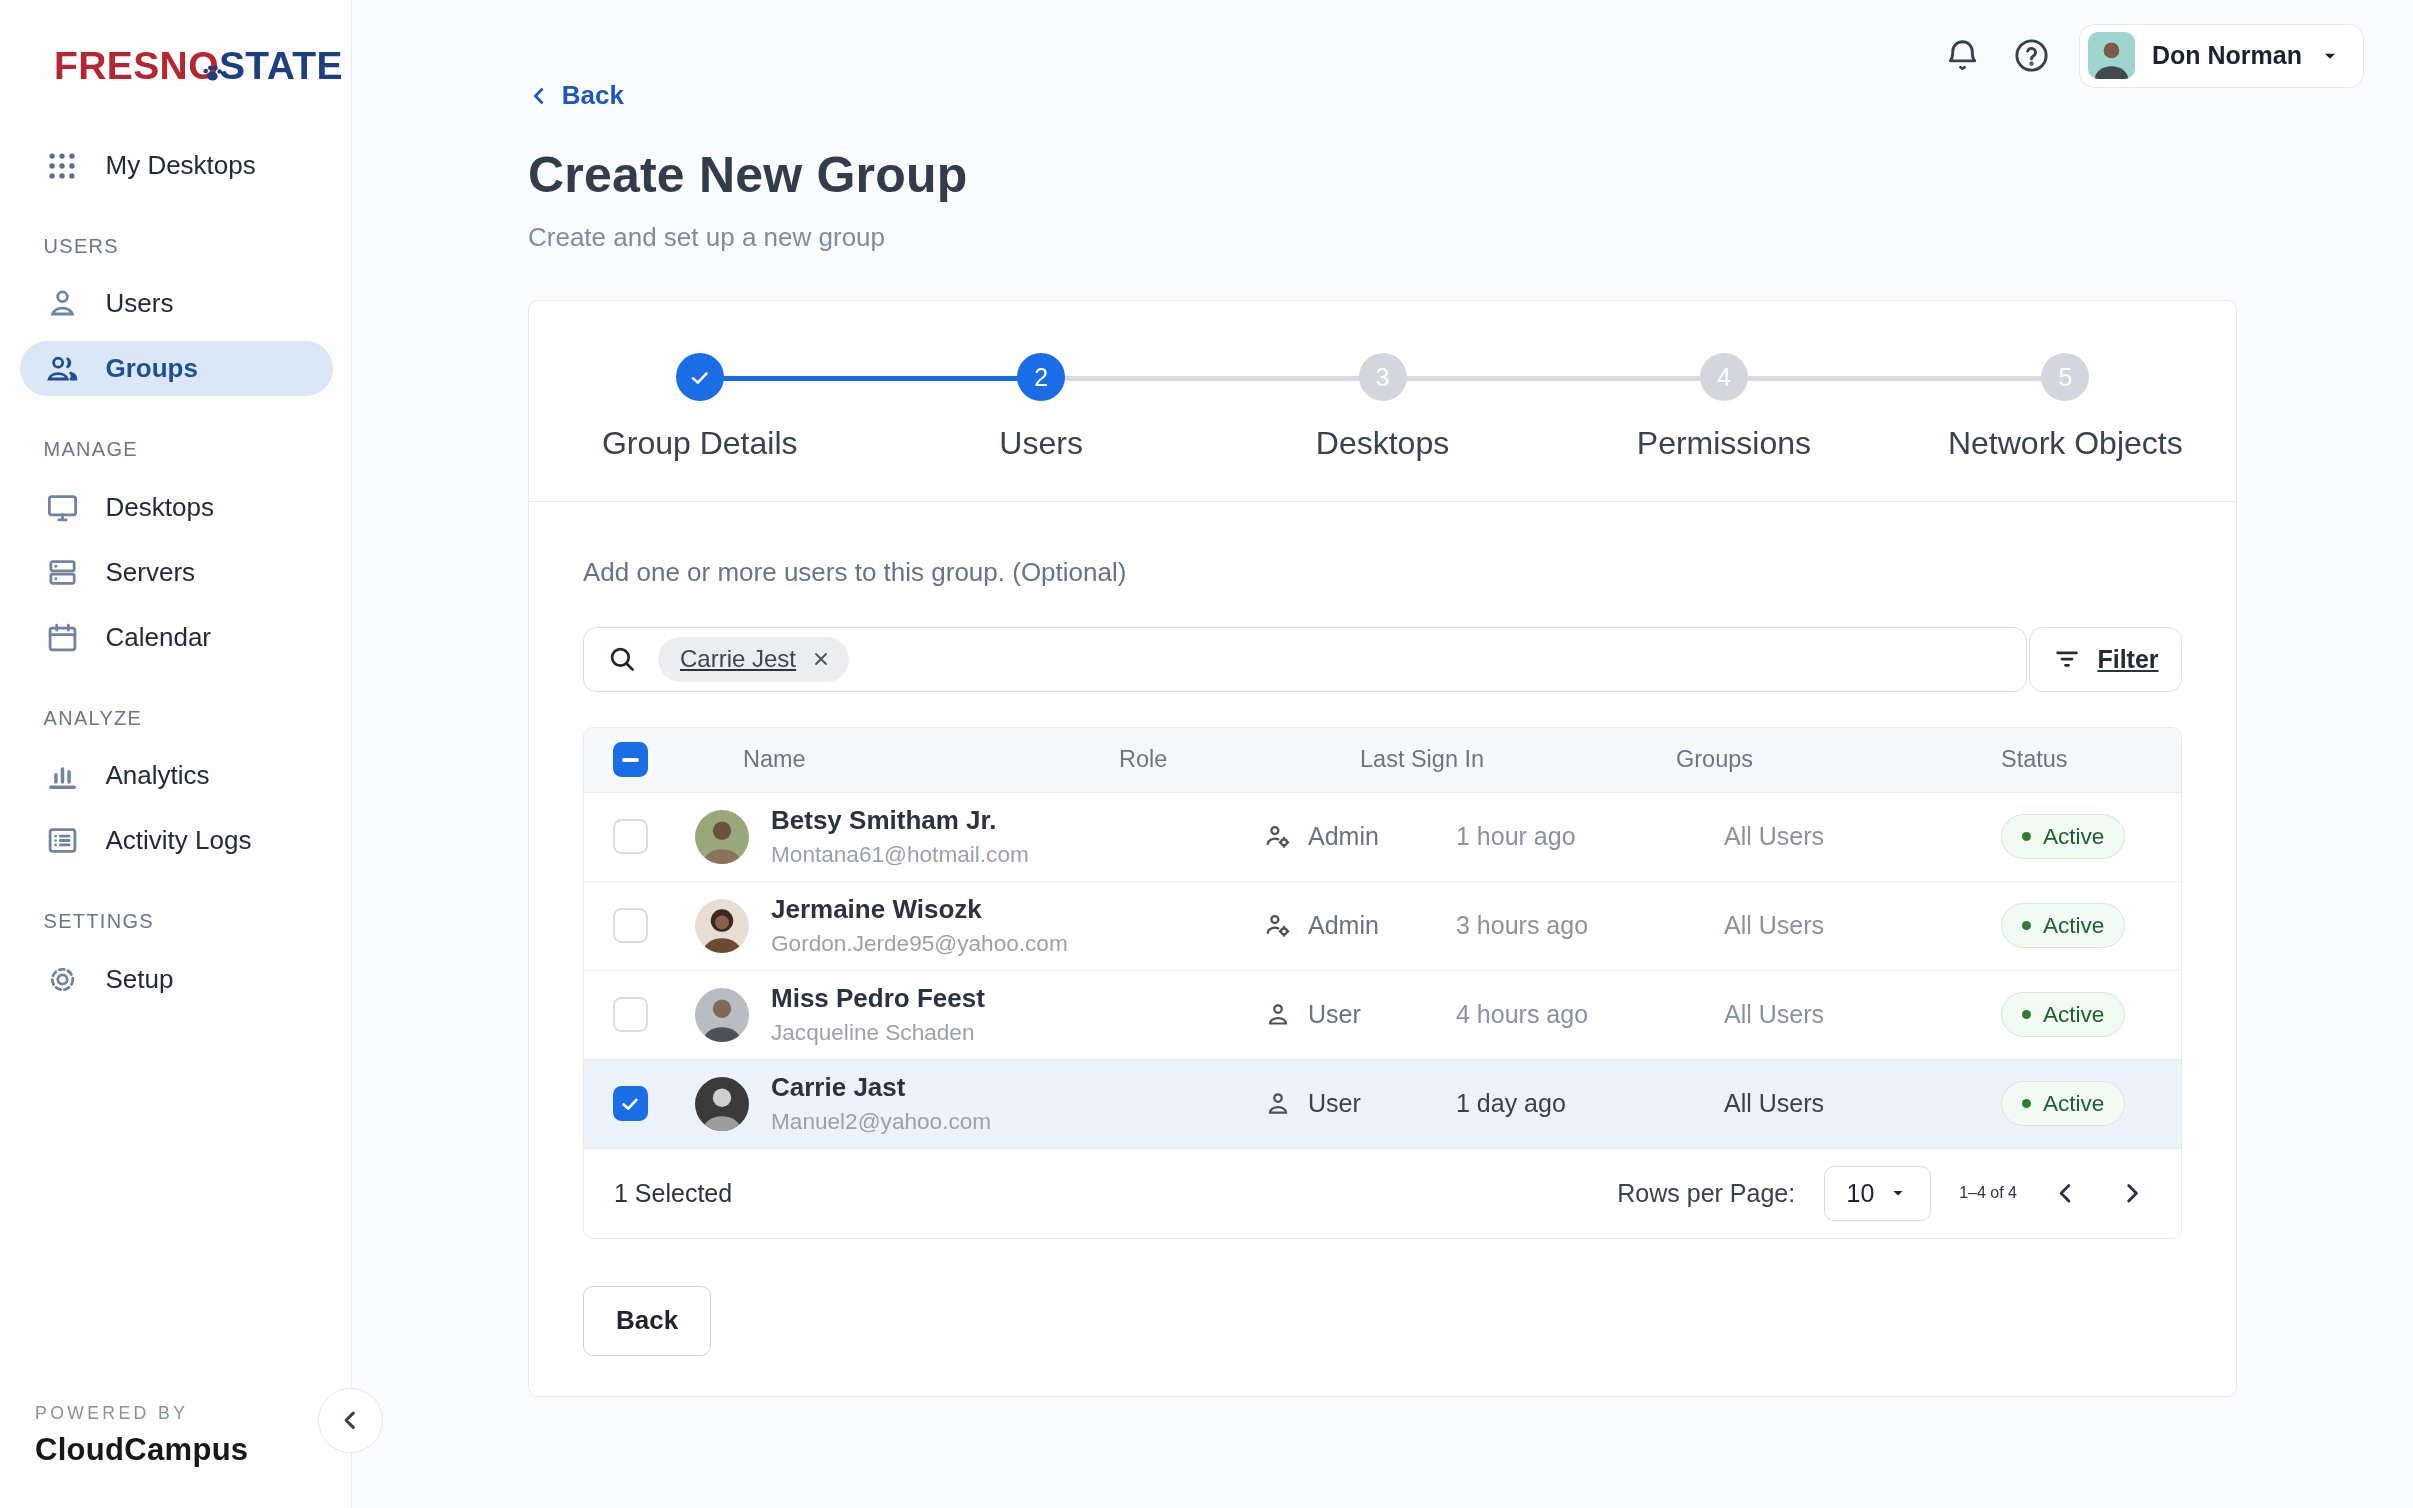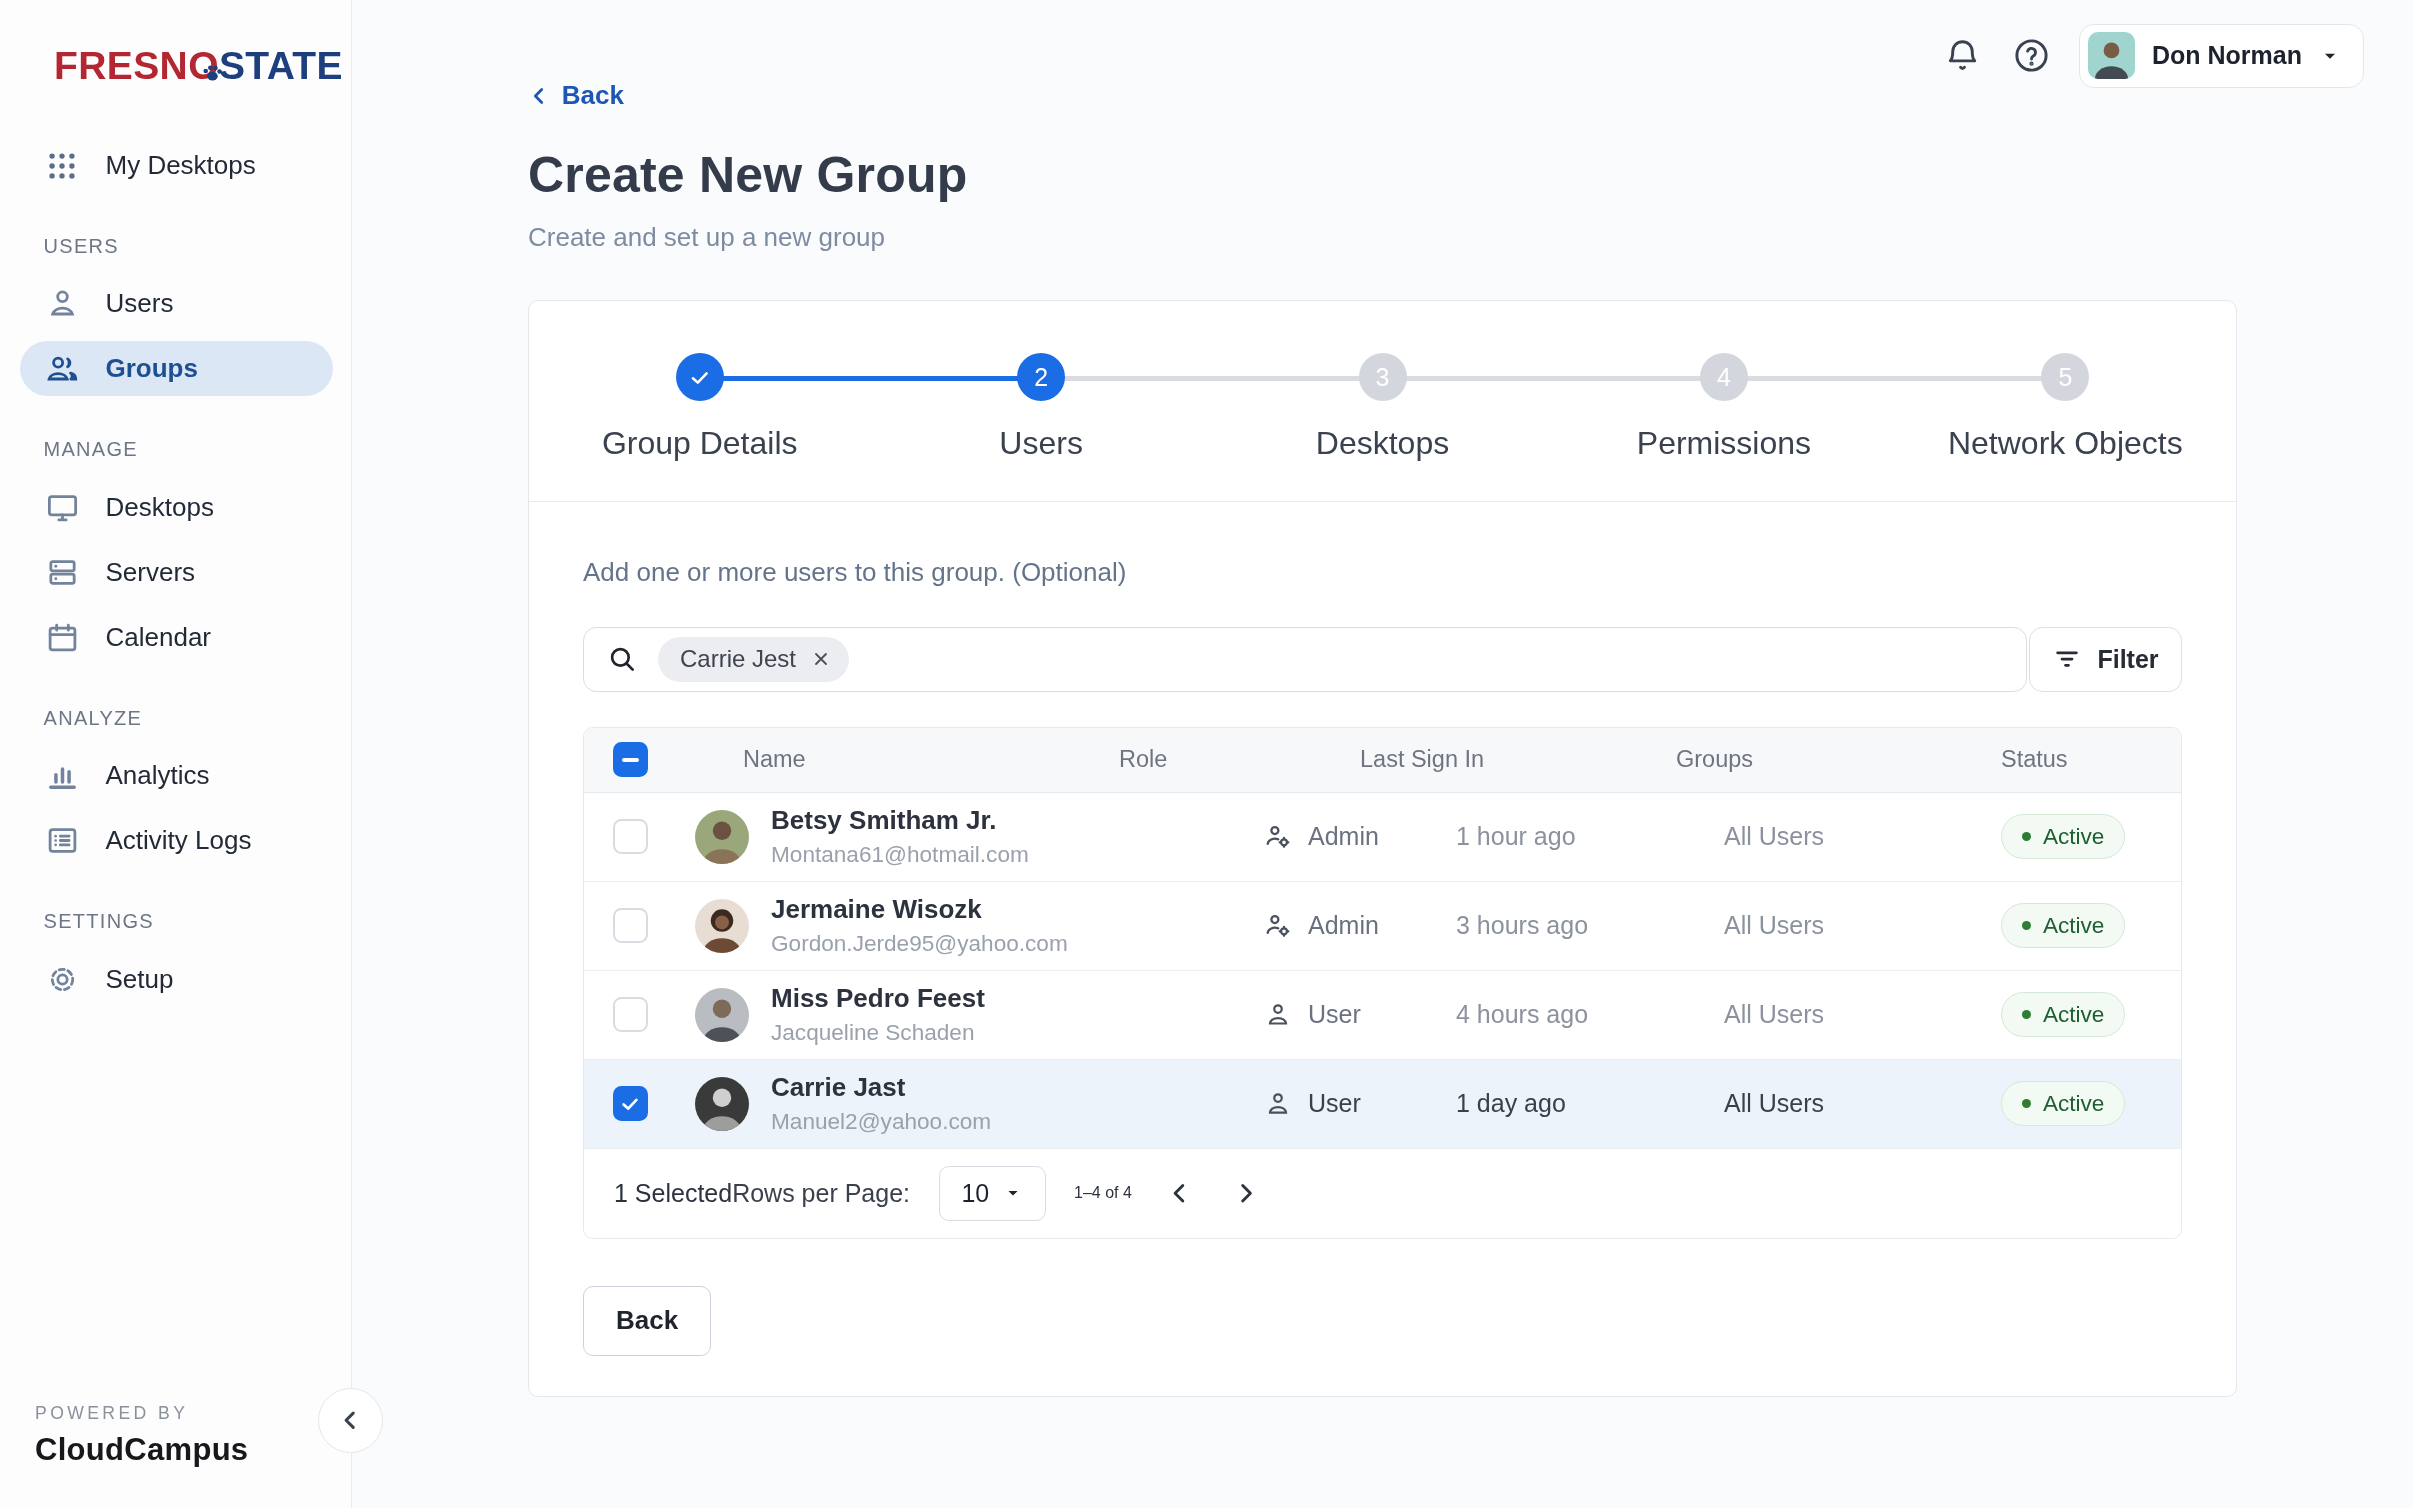--- a/index.html
+++ b/index.html
@@ -80,21 +80,21 @@
     width: 48px; height: 48px; border-radius: 50%;
     display: flex; align-items: center; justify-content: center;
     font-size: 25px; color: #fff; background: #d3d7dd;
   }
   .step.done .step-circle, .step.current .step-circle { background: #1a6de4; }
   .step-label { font-size: 32px; color: #3b424f; }
 
   
   .panel { padding: 55px 54px 40px 54px; }
   .instruction { font-size: 26px; color: #64748b; }
-  .search-row { display: flex; gap: 2px; margin-top: 39px; }
+  .search-row { display: flex; gap: 2px; margin-top: 39px; text-decoration: underline; }
   .search-box {
     flex: 1; height: 65px; background: #fff;
     border: 1.7px solid #d9dce2; border-radius: 13.4px;
     display: flex; align-items: center; gap: 20px; padding: 0 22px; cursor: text;
   }
   .search-box .sicn { color: #20242c; display: flex; }
   .chip {
     display: flex; align-items: center; gap: 15px;
     background: #ebedf0; border-radius: 837px; height: 45px; padding: 0 18.4px 0 22px;
     font-size: 24px; color: #3e4450;
@@ -131,21 +131,21 @@
   .role-cell .ricn { display: flex; color: #4b515c; }
   .muted { color: #8b919d; }
   .row.selected .muted, .row.selected .role-cell { color: #3a404c; }
   .status-pill {
     display: inline-flex; align-items: center; gap: 11.7px;
     height: 45px; padding: 0 20px; border-radius: 837px;
     background: #f2faf3; border: 1.7px solid #d5e8d8;
     font-size: 22.6px; color: #1e5f31;
   }
   .status-dot { width: 9.2px; height: 9.2px; border-radius: 50%; background: #2e7d32; }
-  .tfoot { display: flex; align-items: center; justify-content: flex-start; height: 89px; padding: 0 30px; background: #fff; }
+  .tfoot { display: flex; align-items: center; justify-content: space-between; height: 89px; padding: 0 30px; background: #fff; }
   .sel-count { font-size: 25px; color: #2c323e; }
   .pager { display: flex; align-items: center; gap: 28.5px; }
   .rpp-label { font-size: 25px; color: #3a404c; }
   .rpp-select {
     width: 107px; height: 55px; border: 1.7px solid #d9dce2; border-radius: 10px; background: #fff;
     display: flex; align-items: center; justify-content: center; gap: 13.4px;
     font-size: 25px; color: #1c222e; cursor: pointer;
   }
   .range { font-size: 16px; color: #2c323e; }
   .pg-btn { background: none; border: none; color: #2c323e; cursor: pointer; display: flex; padding: 5px; }

